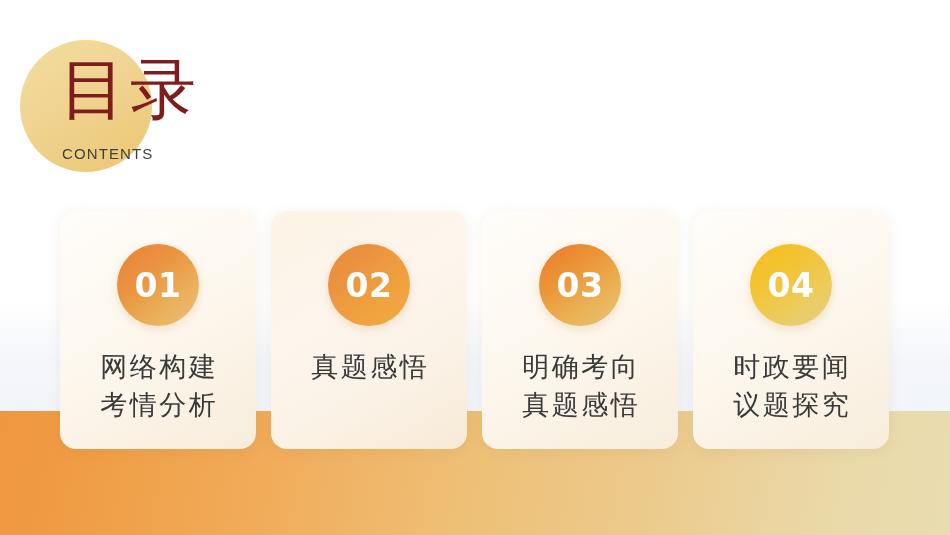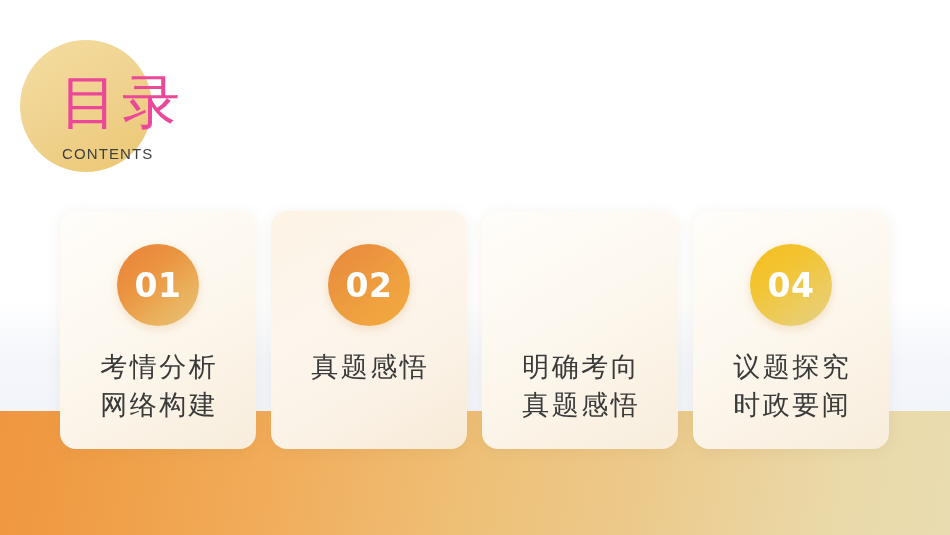--- a/index.html
+++ b/index.html
@@ -59,24 +59,24 @@
     left: 20px;
     top: 40px;
     width: 132px;
     height: 132px;
     border-radius: 50%;
     background: linear-gradient(150deg, #f4dda0 0%, #f0d391 45%, #ecc772 100%);
   }
   .header-title {
     position: absolute;
     left: 60px;
-    top: 56px;
-    font-size: 58px;
+    top: 44px;
+    font-size: 66px;
     line-height: 92px;
-    color: #ec4899;
+    color: #7f1d1d;
     font-weight: 400;
     letter-spacing: 4px;
     white-space: nowrap;
     font-family: "DejaVu Sans", "Liberation Sans", sans-serif;
   }
   .header-sub {
     position: absolute;
     left: 62px;
     top: 145px;
     font-size: 15px;
@@ -162,45 +162,48 @@
     <div class="header-sub">CONTENTS</div>
   </div>
 
   <div class="cards">
 
     <div class="card c1">
       <div class="num-circle g1">
         <span class="num-text">01</span>
       </div>
       <div class="card-label">
+        <span class="ln">网络构建</span>
         <span class="ln">考情分析</span>
-        <span class="ln">网络构建</span>
       </div>
     </div>
 
     <div class="card c2">
       <div class="num-circle g2">
         <span class="num-text">02</span>
       </div>
       <div class="card-label">
         <span class="ln">真题感悟</span>
       </div>
     </div>
 
     <div class="card c3">
+      <div class="num-circle g3">
+        <span class="num-text">03</span>
+      </div>
       <div class="card-label">
         <span class="ln">明确考向</span>
         <span class="ln">真题感悟</span>
       </div>
     </div>
 
     <div class="card c4">
       <div class="num-circle g4">
         <span class="num-text">04</span>
       </div>
       <div class="card-label">
+        <span class="ln">时政要闻</span>
         <span class="ln">议题探究</span>
-        <span class="ln">时政要闻</span>
       </div>
     </div>
 
   </div>
 </div>
 
 </body></html>

